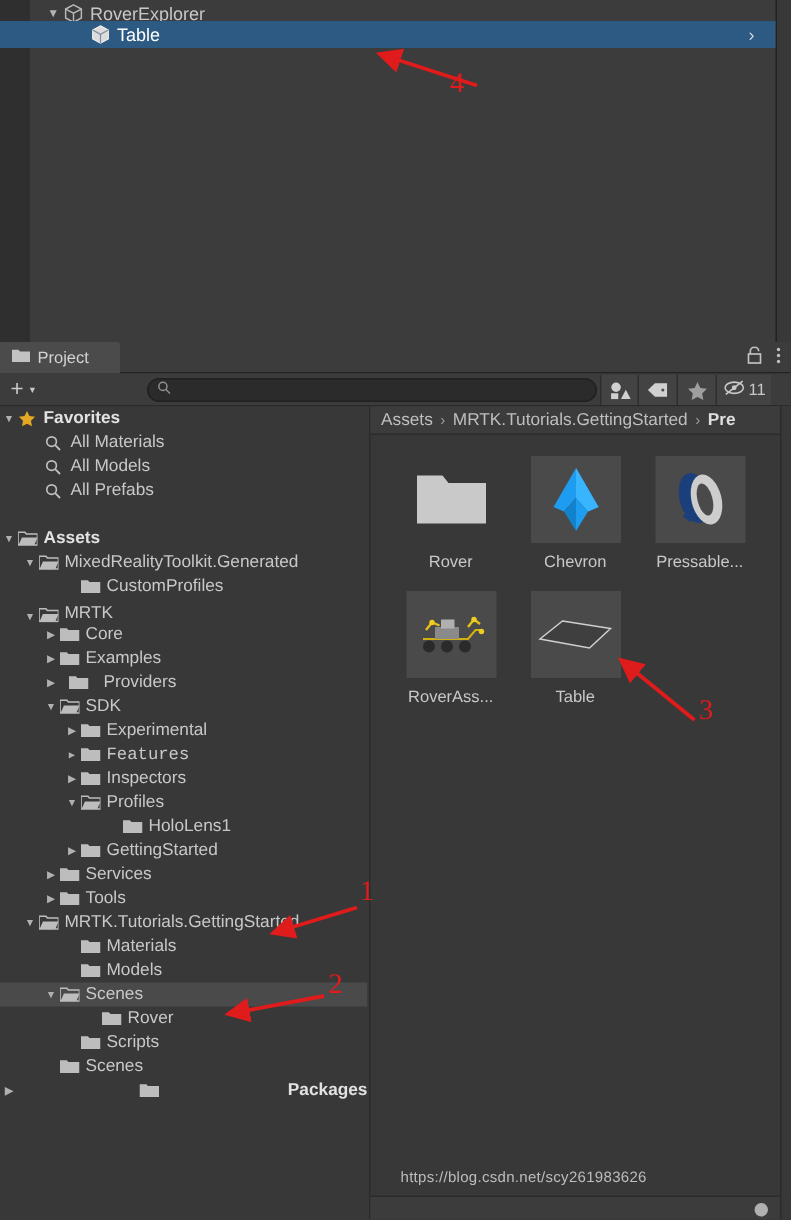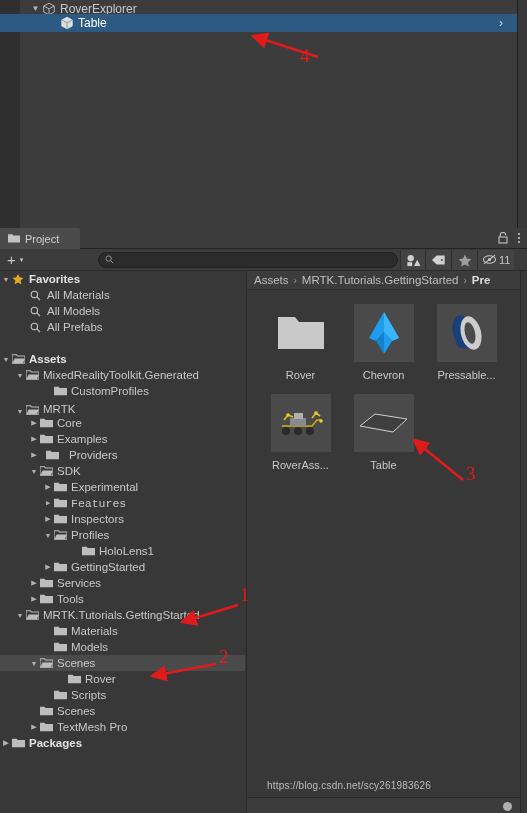--- a/index.html
+++ b/index.html
@@ -528,30 +528,21 @@
         </div>
         <div class="tree-row" style="padding-left: 28px;">
           <span class="arrow"></span>
           <span class="ico">
             <svg width="13" height="10" viewBox="0 0 13 10">
               <path d="M0 .8h4.6l1 1.2H13V9.3H0z" fill="#bdbdbd"></path>
             </svg>
           </span>
           <span class="tree-label">Scenes</span>
         </div>
-        <div class="tree-row" style="padding-left: 28px;">
-          <span class="arrow">▶</span>
-          <span class="ico">
-            <svg width="13" height="10" viewBox="0 0 13 10">
-              <path d="M0 .8h4.6l1 1.2H13V9.3H0z" fill="#bdbdbd"></path>
-            </svg>
-          </span>
-          <span class="tree-label">TextMesh Pro</span>
-        </div>
-        <div class="tree-row bold" style="padding-left: 0px;">
+        <div class="tree-row bold" style="padding-left: 0px; justify-content: space-between;">
           <span class="arrow">▶</span>
           <span class="ico">
             <svg width="13" height="10" viewBox="0 0 13 10">
               <path d="M0 .8h4.6l1 1.2H13V9.3H0z" fill="#bdbdbd"></path>
             </svg>
           </span>
           <span class="tree-label">Packages</span>
         </div>
       </div>
 

